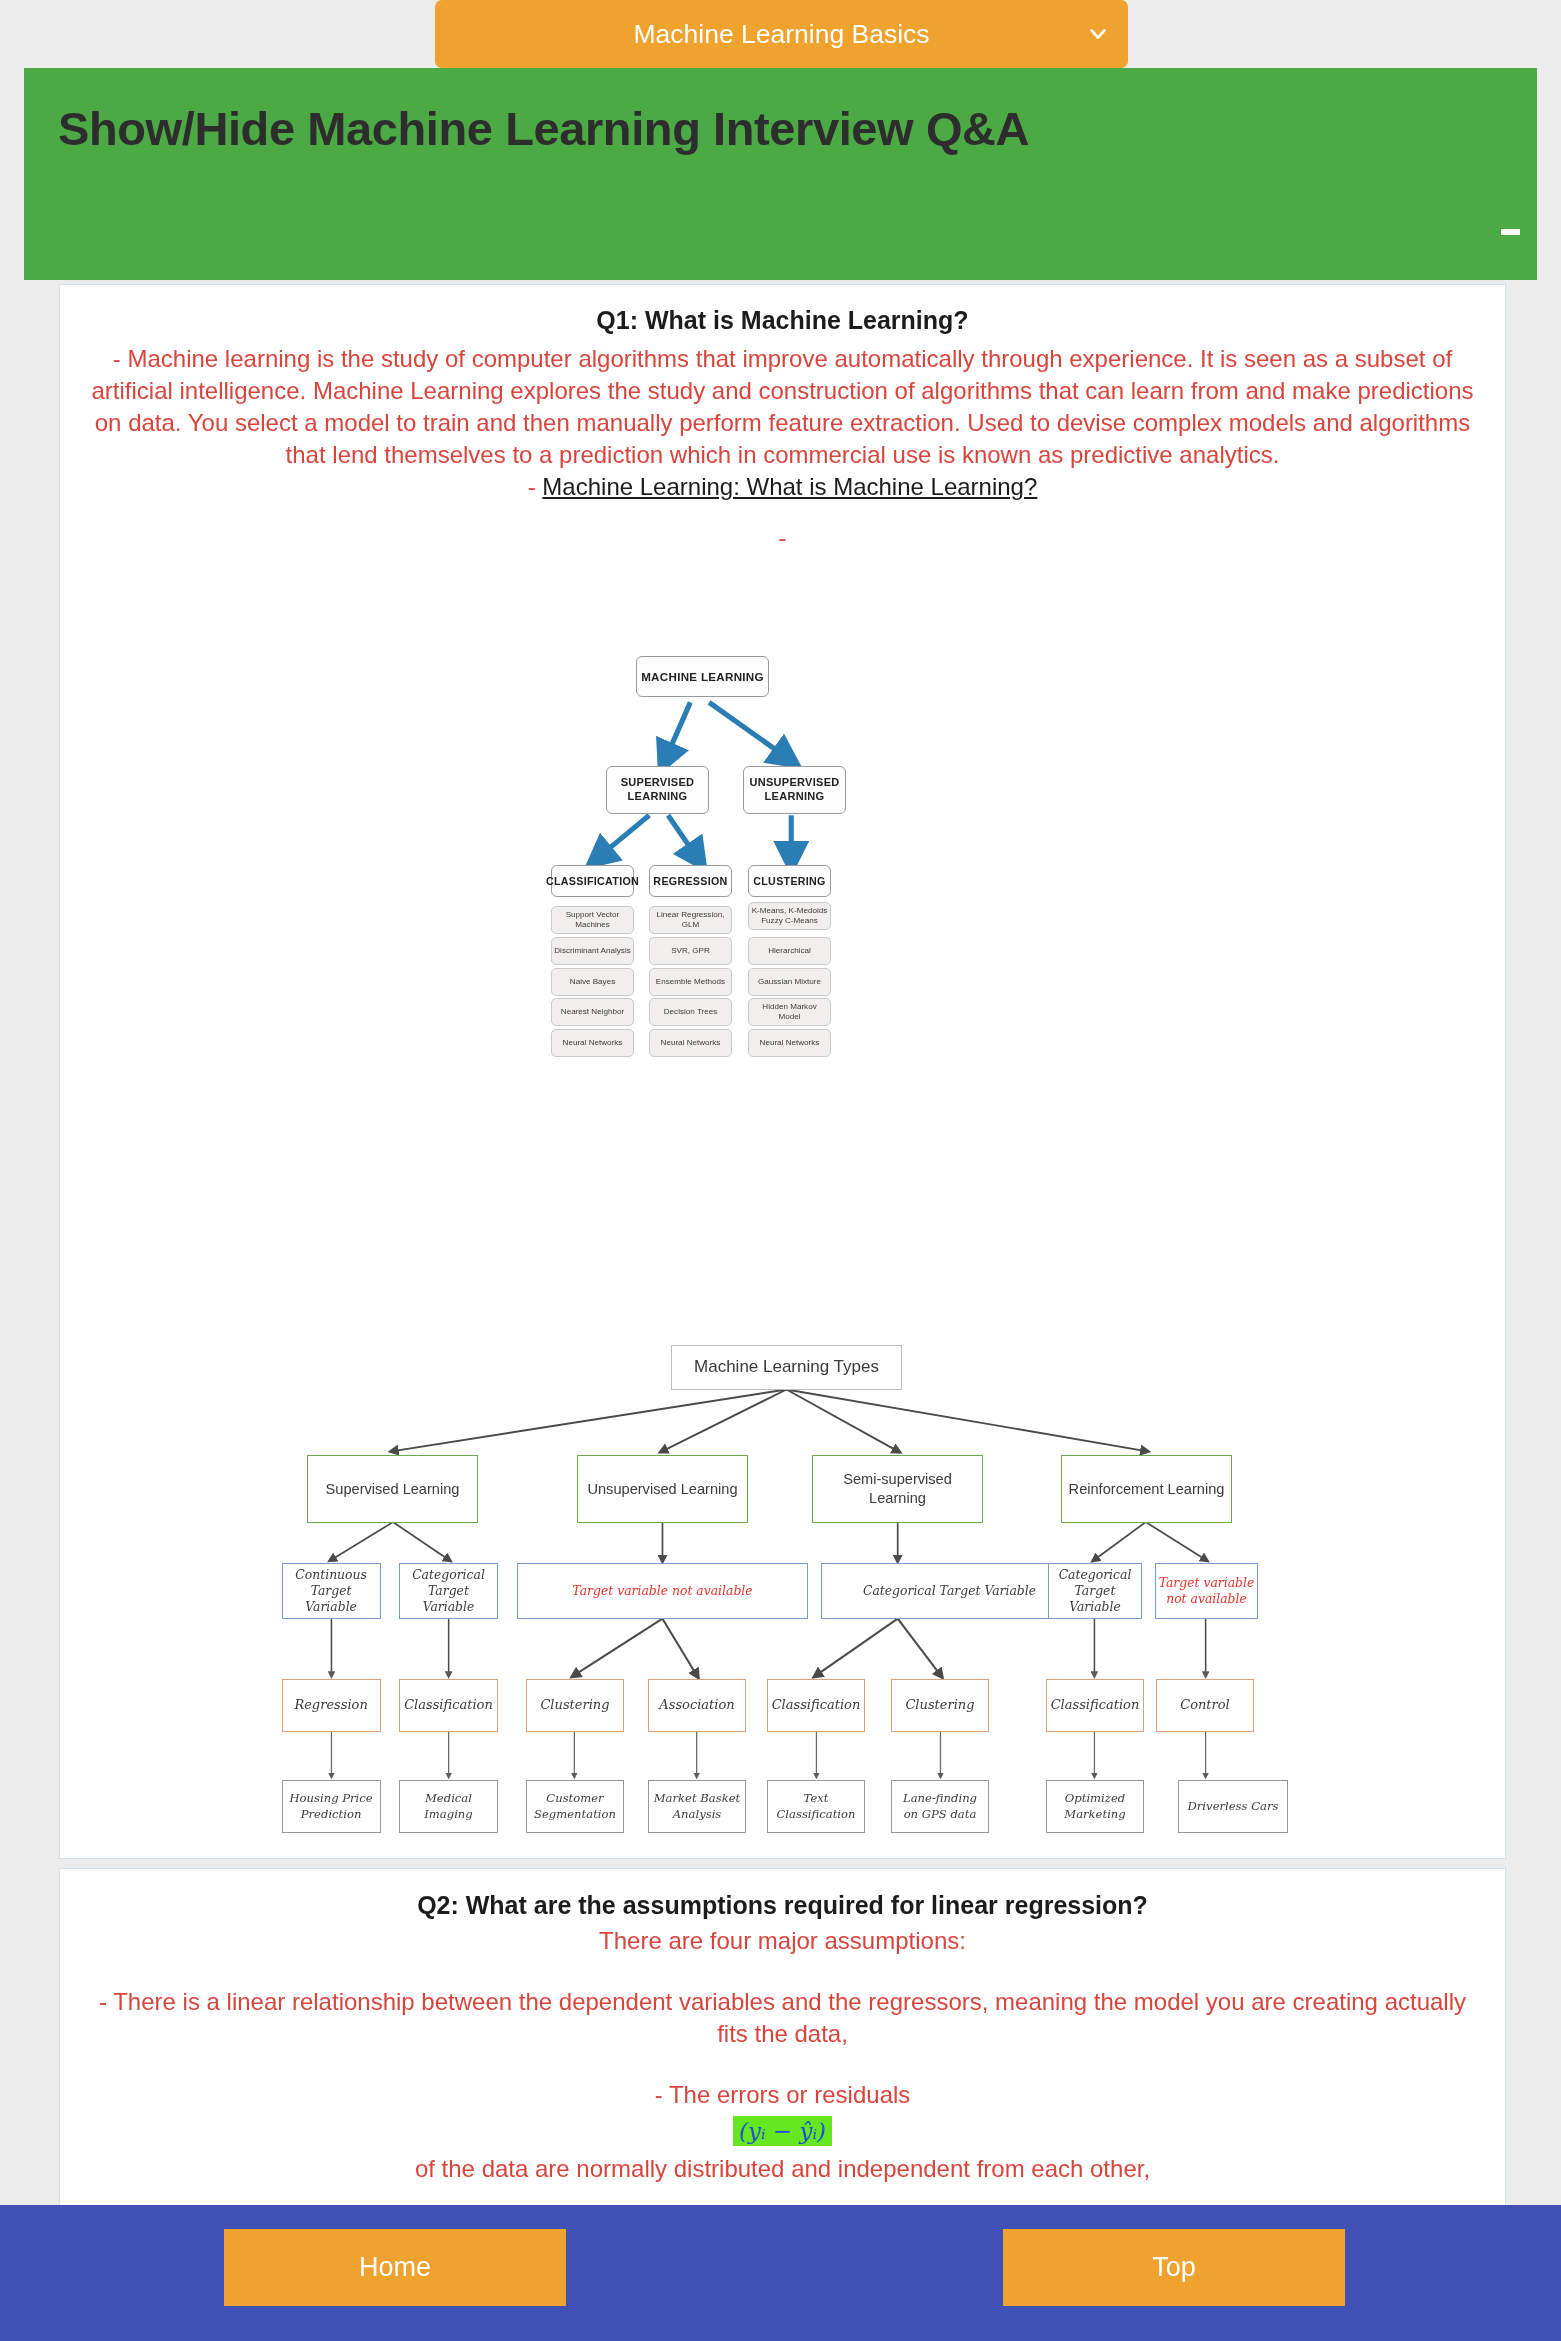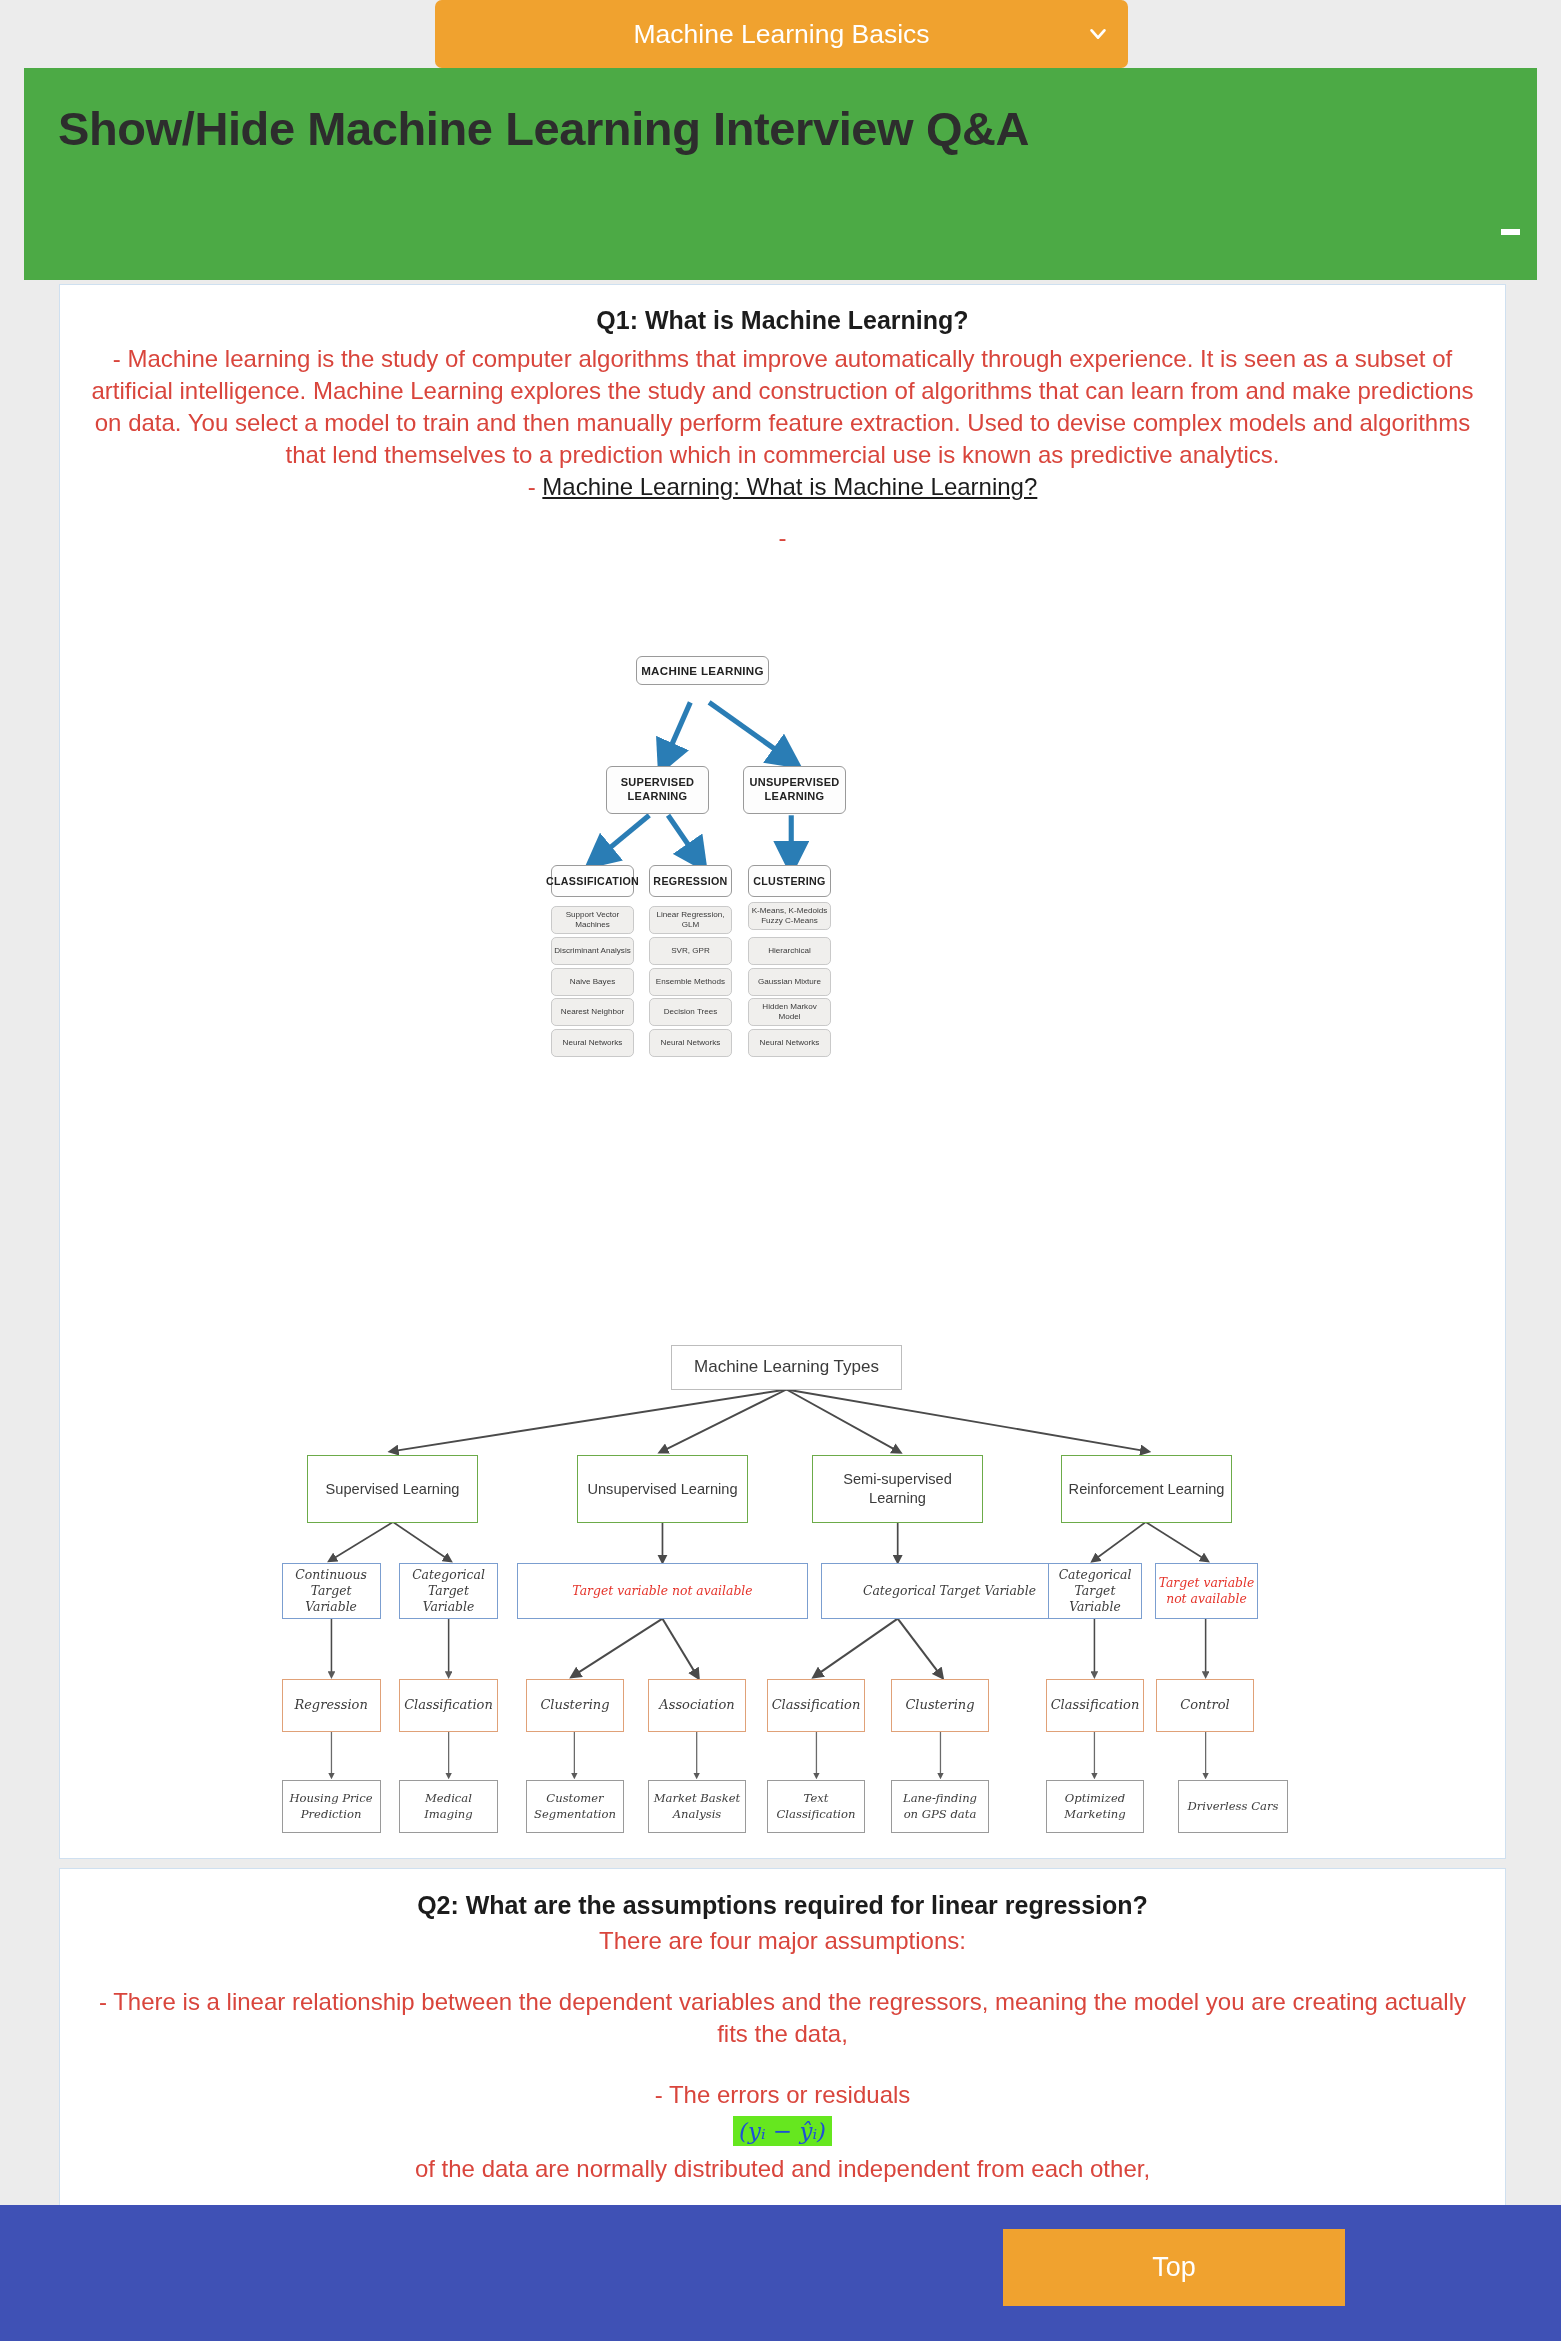--- a/index.html
+++ b/index.html
@@ -109,21 +109,21 @@
   .d1box{
     position:absolute;
     border:1.2px solid #9a9a9a; border-radius:6px;
     background:#fdfdfd;
     display:flex; align-items:center; justify-content:center;
     text-align:center;
     color:#222;
     font-weight:bold;
     letter-spacing:0.3px;
   }
-  .d1-root{ left:98px; top:0px; width:133px; height:29px; font-size:11.6px; }
+  .d1-root{ left:98px; top:0px; width:133px; height:41px; font-size:11.6px; }
   .d1-l2{ width:103px; height:48px; font-size:11px; line-height:1.25; }
   .d1-sup{ left:68px; top:110px; }
   .d1-uns{ left:205px; top:110px; }
   .d1-l3{ width:83px; height:32px; font-size:10.7px; }
   .d1-cls{ left:13px; top:209px; }
   .d1-reg{ left:111px; top:209px; }
   .d1-clu{ left:210px; top:209px; }
   .d1leaf{
     position:absolute;
     width:83px; height:28px;
@@ -367,15 +367,16 @@
     <div class="ans" style="margin-top:29px;">- The errors or residuals</div>
     <div class="fline" style="margin-top:5.1px;">
       <span class="formula">(yᵢ − ŷᵢ)</span>
     </div>
     <div class="ans" style="margin-top:6.8px;">of the data are normally distributed and independent from each other,</div>
     <div class="ans" style="margin-top:31px;">- There is minimal multicollinearity between explanatory variables, and</div>
   </div>
 </div>
 
 <div class="footer">
+  <div class="fbtn" id="btn-home">Home</div>
   <div class="fbtn" id="btn-top">Top</div>
 </div>
 
 
 </body></html>

